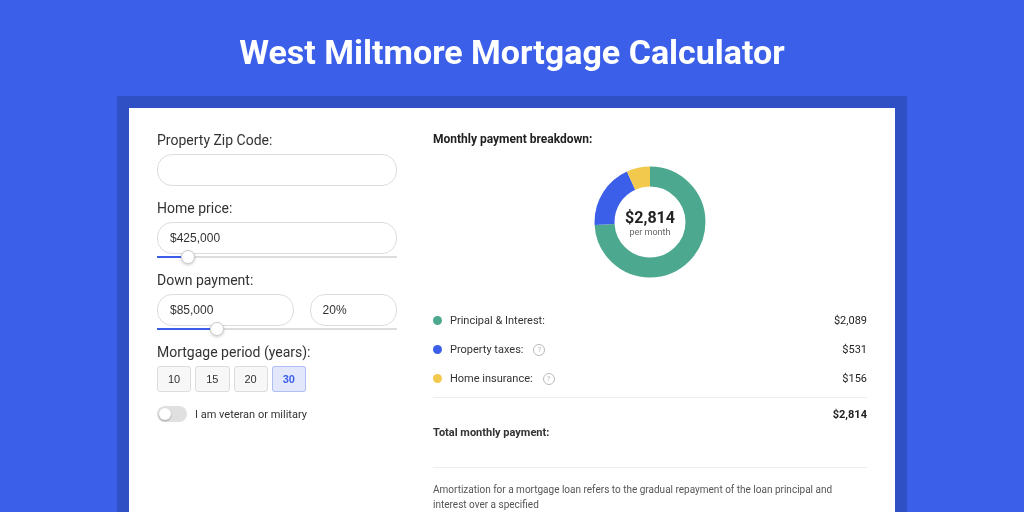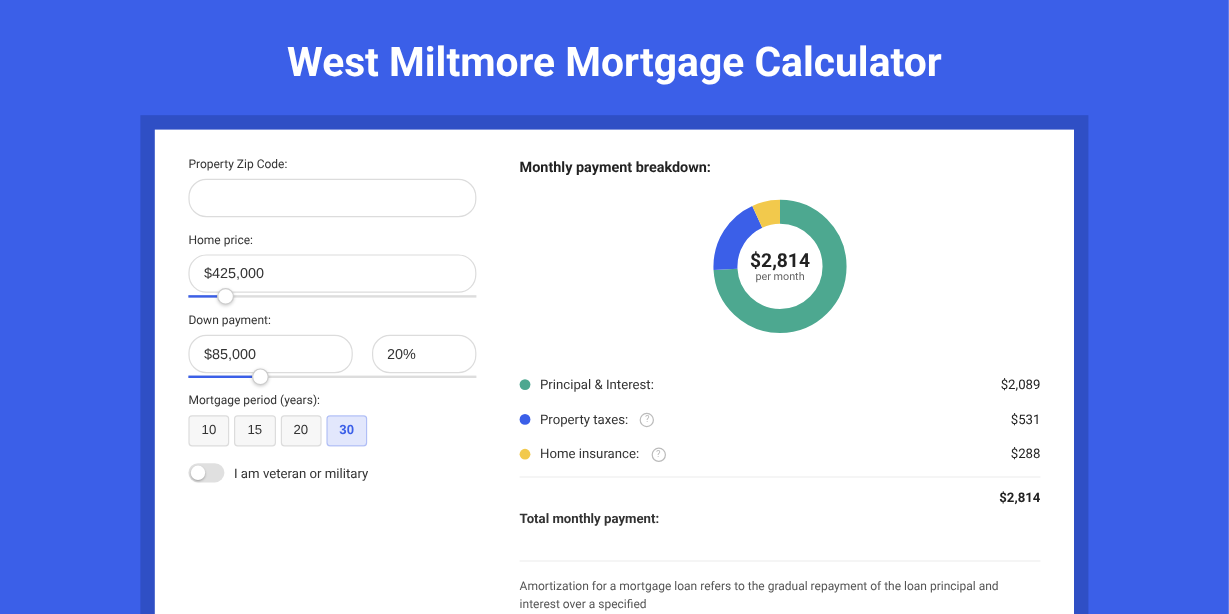--- a/index.html
+++ b/index.html
@@ -27,21 +27,21 @@
 .card {
   background: #fff;
   width: 100%;
   padding: 24px 28px;
   display: flex;
   gap: 36px;
 }
 .left { width: 240px; }
 .right { flex: 1; }
 .lbl {
-  font-size: 10px;
+  font-size: 14px;
   color: #333;
   display: block;
   margin-bottom: 6px;
 }
 .input {
   width: 100%;
   border: 1px solid #dcdcdc;
   border-radius: 15px;
   height: 32px;
   font-size: 12px;
@@ -260,21 +260,21 @@
               <span class="info-icon">?</span>
             </div>
             <span class="legend-val">$531</span>
           </div>
           <div class="legend-row">
             <div class="legend-left">
               <span class="dot" style="background: rgb(242, 201, 76);"></span>
               <span class="legend-label">Home insurance:</span>
               <span class="info-icon">?</span>
             </div>
-            <span class="legend-val">$288</span>
+            <span class="legend-val">$156</span>
           </div>
         </div>
 
     <div class="total-row">
       <span class="legend-label">Total monthly payment:</span>
       <span class="legend-val">$2,814</span>
     </div>
 
     <div class="divider"></div>
 

